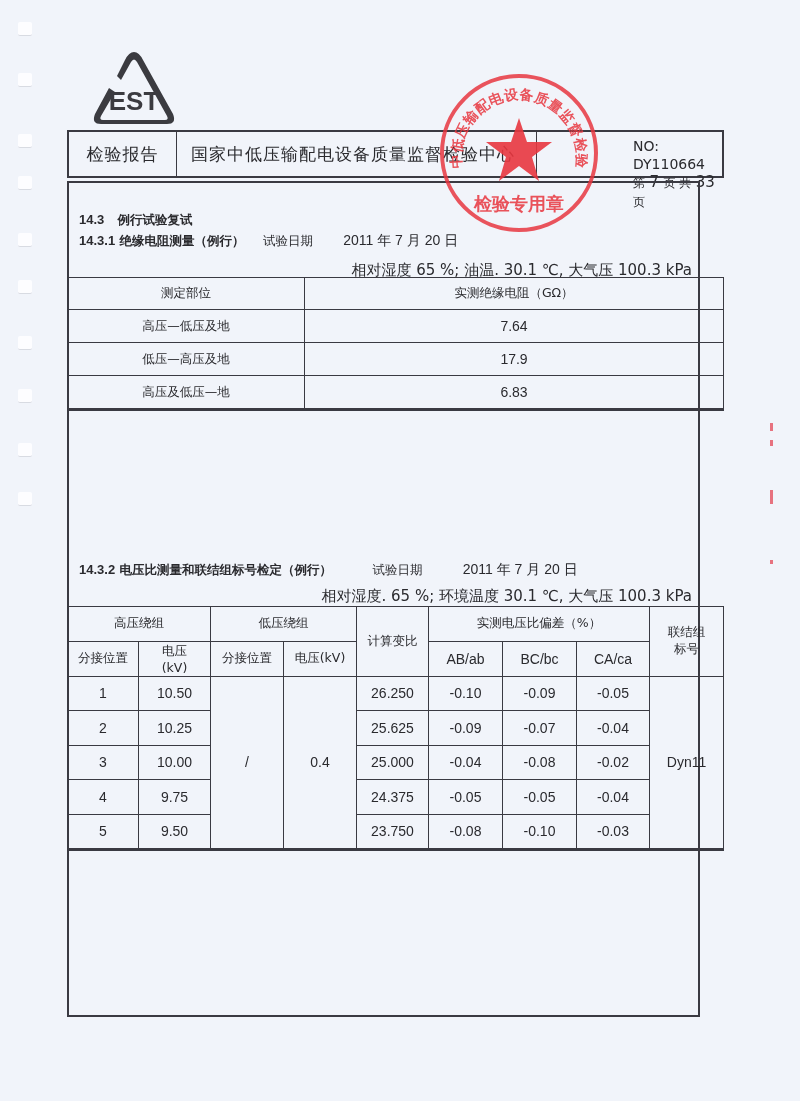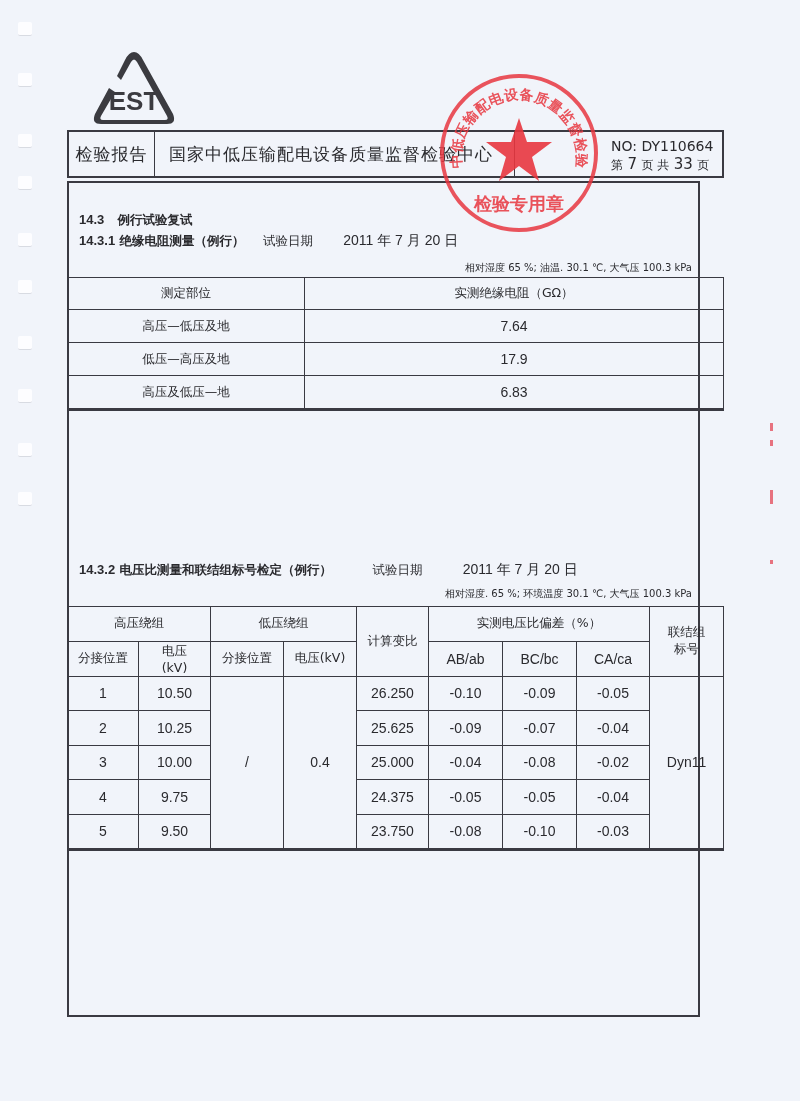--- a/index.html
+++ b/index.html
@@ -7,30 +7,30 @@
   body {
     background: #f1f4fa;
     font-family: "DejaVu Sans", "Liberation Sans", sans-serif;
     color: #2a2a2e;
     position: relative;
     overflow: hidden;
   }
   .punch { position: absolute; left: 18px; width: 14px; height: 14px; background: #fdfdff; border-bottom: 1px solid #d8dbe2; border-radius: 2px; }
   .logo { position: absolute; left: 89px; top: 48px; width: 90px; height: 82px; }
   .hdr { position: absolute; left: 67px; top: 130px; width: 657px; height: 48px; border: 2px solid #3a3a42; display: flex; background: transparent; }
-  .hdr .c1 { width: 86px; border-right: 1.5px solid #3a3a42; display: flex; align-items: center; justify-content: center; font-size: 17px; font-family: Liberation Sans, sans-serif; letter-spacing: 1px; }
+  .hdr .c1 { width: 108px; border-right: 1.5px solid #3a3a42; display: flex; align-items: center; justify-content: center; font-size: 17px; font-family: Liberation Sans, sans-serif; letter-spacing: 1px; }
   .hdr .c2 { width: 360px; border-right: 1.5px solid #3a3a42; display: flex; align-items: center; padding-left: 14px; font-size: 17px; font-family: "DejaVu Serif", serif; letter-spacing: 1px; }
   .hdr .c3 { flex: 1; padding-left: 96px; padding-top: 5px; font-size: 14px; line-height: 18px; }
   .hdr .c3 .pg { font-size: 15px; }
   .hdr .c3 .cn { font-size: 12px; font-family: "DejaVu Serif", serif; }
   .frame { position: absolute; left: 67px; top: 181px; width: 633px; height: 836px; border: 2px solid #3a3a42; }
   .sec { position: absolute; left: 10px; font-size: 12.5px; font-weight: bold; white-space: nowrap; }
   .sec .n { font-family: "Liberation Sans", sans-serif; font-size: 13px; }
   .sec .lbl { font-weight: normal; }
-  .cond { position: absolute; right: 6px; font-size: 10px; white-space: nowrap; }
+  .cond { position: absolute; right: 6px; font-size: 15px; white-space: nowrap; }
   table { border-collapse: collapse; position: absolute; left: -2px; width: 657px; }
   td, th { border: 1px solid #3a3a42; text-align: center; font-weight: normal; font-size: 12.5px; }
   .num { font-family: "Liberation Sans", sans-serif; font-size: 14px; }
   #t1 { top: 94px; }
   #t1 td { height: 33px; }
   #t1 tr:first-child td { height: 32px; text-align: center; }
   #t2 { top: 423px; padding-left: 12px; }
   #t2 td { height: 34.5px; }
   .divider { position: absolute; left: -2px; width: 657px; border-top: 2px solid #3a3a42; }
   .stamp { position: absolute; left: 438px; top: 72px; width: 162px; height: 162px; pointer-events: none; }

